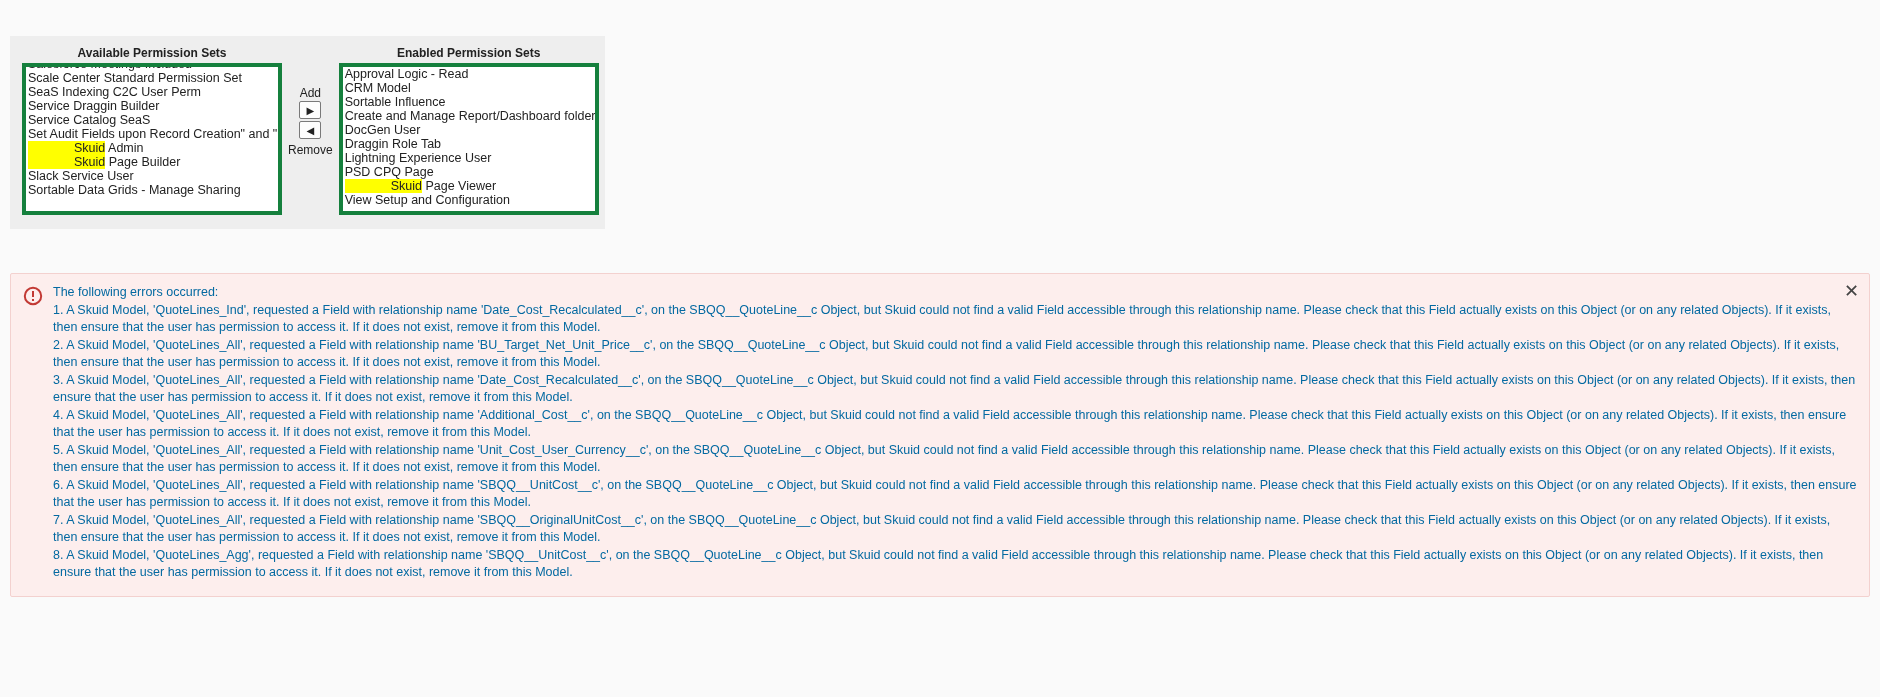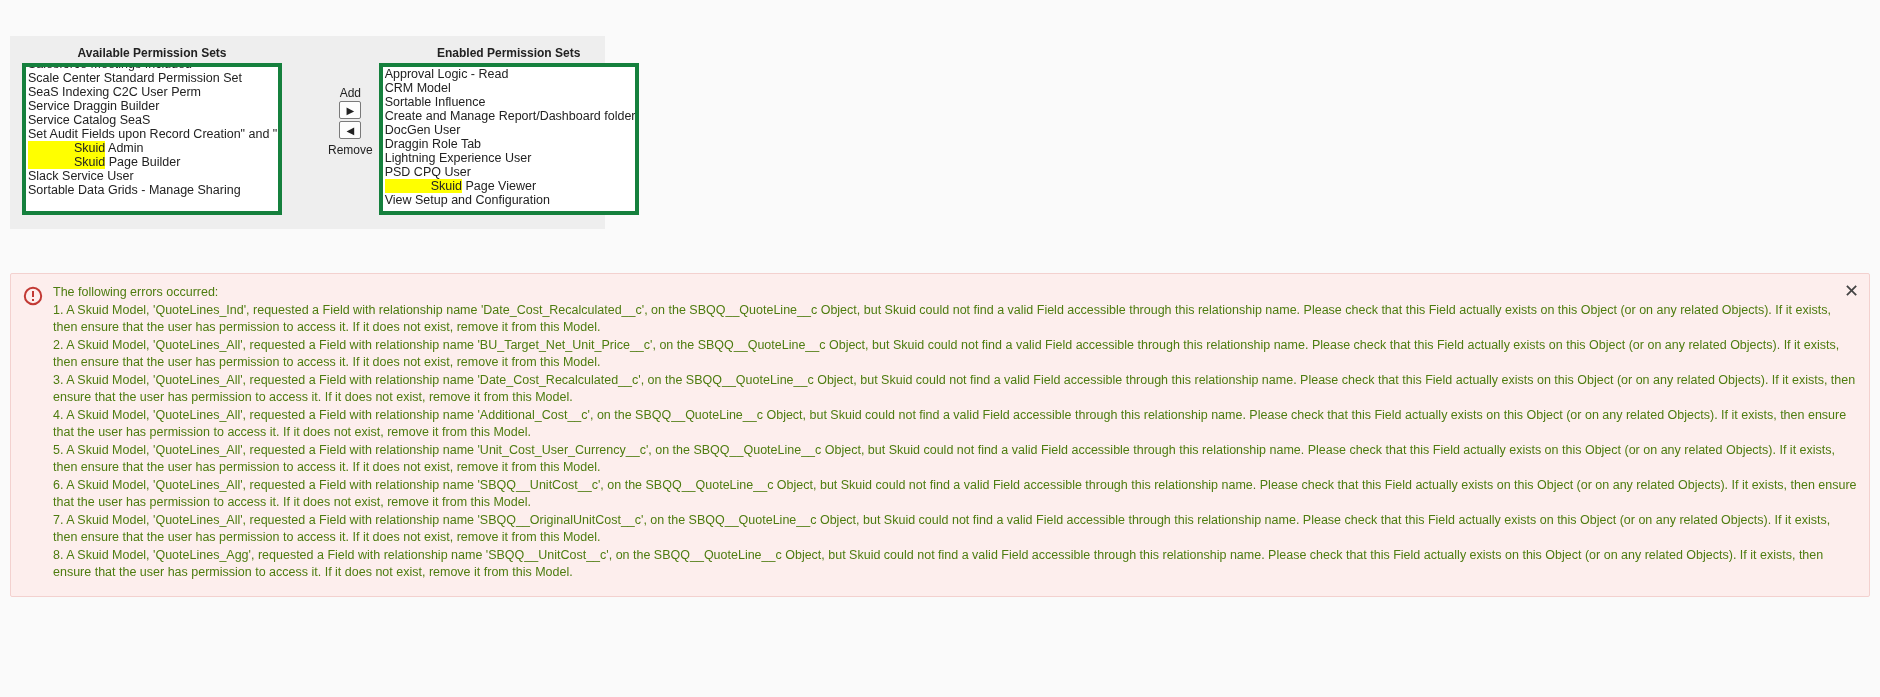--- a/index.html
+++ b/index.html
@@ -24,21 +24,20 @@
     flex-direction: column;
     align-items: center;
   }
   .perm-col-middle {
     display: flex;
     flex-direction: column;
     align-items: center;
     justify-content: center;
     padding: 38px 6px 0 6px;
     font-size: 12px;
-    margin-left: 40px;
   }
   .perm-header {
     font-size: 12px;
     font-weight: bold;
     text-align: center;
     margin-bottom: 3px;
     white-space: nowrap;
   }
   .listbox {
     border: 4px solid #15803d;
@@ -96,21 +95,21 @@
     flex: 0 0 auto;
     margin: 2px 10px 0 0;
   }
   .error-icon svg {
     display: block;
   }
   .error-content {
     flex: 1 1 auto;
     font-size: 12.5px;
     line-height: 17px;
-    color: #4d7c0f;
+    color: #0369a1;
   }
   .error-title {
     margin-bottom: 1px;
   }
   .error-line {
     margin-bottom: 1px;
   }
   .close-btn {
     position: absolute;
     top: 8px;
@@ -156,21 +155,21 @@
   <div class="perm-col">
     <div class="perm-header">Enabled Permission Sets</div>
     <div class="listbox" id="enabled-list">
         <div class="item">Approval Logic - Read</div>
         <div class="item">CRM Model</div>
         <div class="item">Sortable Influence</div>
         <div class="item">Create and Manage Report/Dashboard folders</div>
         <div class="item">DocGen User</div>
         <div class="item">Draggin Role Tab</div>
         <div class="item">Lightning Experience User</div>
-        <div class="item">PSD CPQ User</div>
+        <div class="item">PSD CPQ Page</div>
         <div class="item"><span class="hl">Skuid</span> Page Viewer</div>
         <div class="item">View Setup and Configuration</div>
       </div>
   </div>
 </div>
 
 <div class="error-box">
   <div class="error-icon">
     <svg width="20" height="20" viewBox="0 0 20 20">
       <circle cx="10" cy="10" r="8.2" fill="none" stroke="#c23934" stroke-width="2"></circle>

